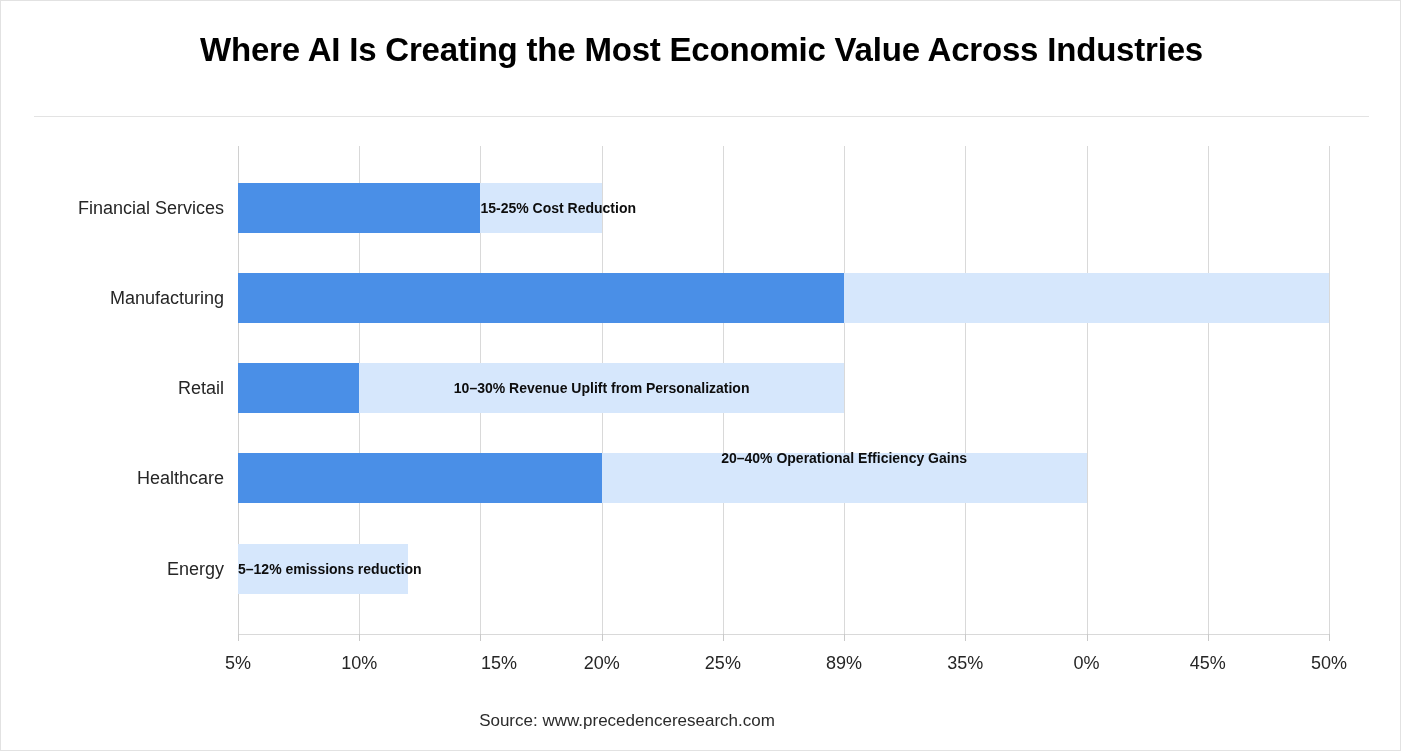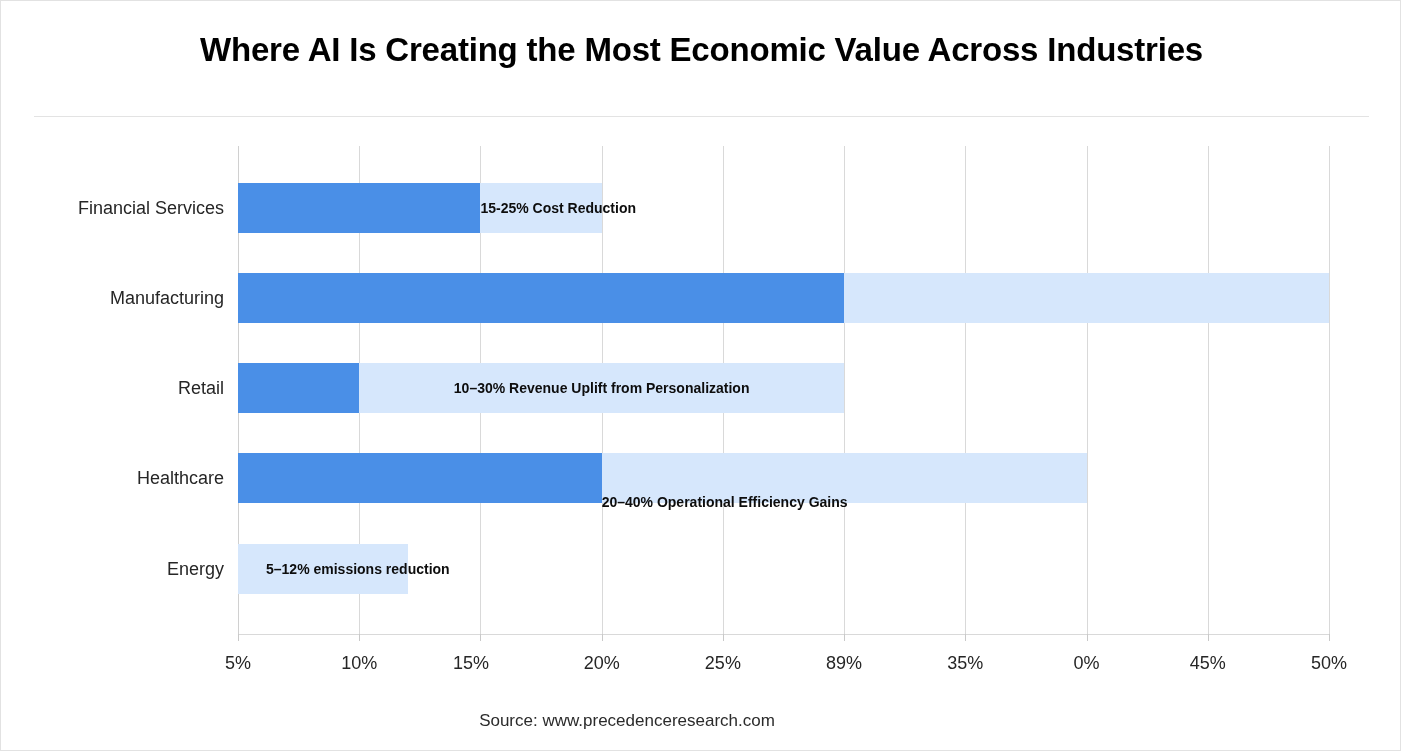--- a/index.html
+++ b/index.html
@@ -167,21 +167,21 @@
 
   <div id="x-axis-line"></div>
 
   <div id="source-note">Source: www.precedenceresearch.com</div>
 
 <div class="x-tick-mark" style="left: 237px;"></div>
     <div class="x-tick-label" style="left: 237px;">5%</div>
     <div class="x-tick-mark" style="left: 358.222px;"></div>
     <div class="x-tick-label" style="left: 358.222px;">10%</div>
     <div class="x-tick-mark" style="left: 479.444px;"></div>
-    <div class="x-tick-label" style="left: 470px;">15%</div>
+    <div class="x-tick-label" style="left: 498px;">15%</div>
     <div class="x-tick-mark" style="left: 600.667px;"></div>
     <div class="x-tick-label" style="left: 600.667px;">20%</div>
     <div class="x-tick-mark" style="left: 721.889px;"></div>
     <div class="x-tick-label" style="left: 721.889px;">25%</div>
     <div class="x-tick-mark" style="left: 843.111px;"></div>
     <div class="x-tick-label" style="left: 843.111px;">89%</div>
     <div class="x-tick-mark" style="left: 964.333px;"></div>
     <div class="x-tick-label" style="left: 964.333px;">35%</div>
     <div class="x-tick-mark" style="left: 1085.56px;"></div>
     <div class="x-tick-label" style="left: 1085.56px;">0%</div>
@@ -203,20 +203,20 @@
     <div class="bar-row" style="top: 362px; left: 237px; width: 1091px;">
       <div class="bar-light" style="width: 606.111px;"></div>
       <div class="bar-dark" style="width: 121.222px;"></div>
     </div>
     <div class="bar-label" style="top: 362px; left: 358.222px; width: 484.889px; text-align: center; overflow: visible;">10–30% Revenue Uplift from Personalization</div>
     <div class="cat-label" style="top: 362px;">Retail</div>
     <div class="bar-row" style="top: 452px; left: 237px; width: 1091px;">
       <div class="bar-light" style="width: 848.556px;"></div>
       <div class="bar-dark" style="width: 363.667px;"></div>
     </div>
-    <div class="bar-label" style="top: 476px; left: 600.667px; width: 484.889px; text-align: left; overflow: visible;">20–40% Operational Efficiency Gains</div>
+    <div class="bar-label" style="top: 432px; left: 600.667px; width: 484.889px; text-align: center; overflow: visible;">20–40% Operational Efficiency Gains</div>
     <div class="cat-label" style="top: 452px;">Healthcare</div>
     <div class="bar-row" style="top: 543px; left: 237px; width: 1091px;">
       <div class="bar-light" style="width: 169.711px;"></div>
     </div>
-    <div class="bar-label" style="top: 543px; left: 237px; width: 169.711px; text-align: left; overflow: visible; margin-left: 28px;">5–12% emissions reduction</div>
+    <div class="bar-label" style="top: 543px; left: 237px; width: 169.711px; text-align: left; overflow: visible;">5–12% emissions reduction</div>
     <div class="cat-label" style="top: 543px;">Energy</div>
   </div>
 
 </body></html>

